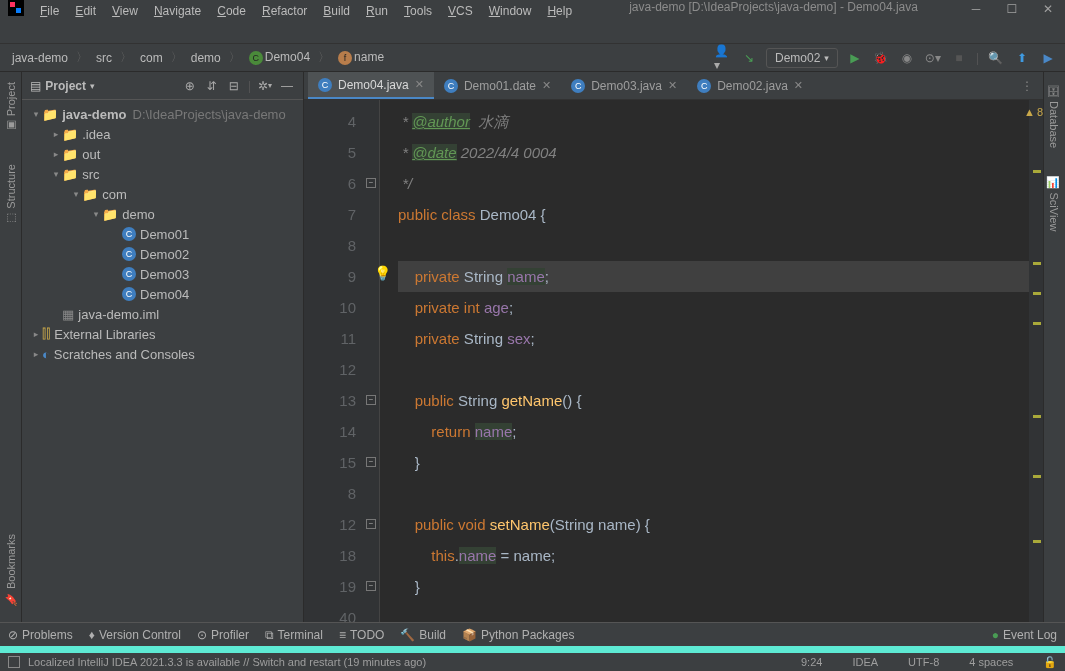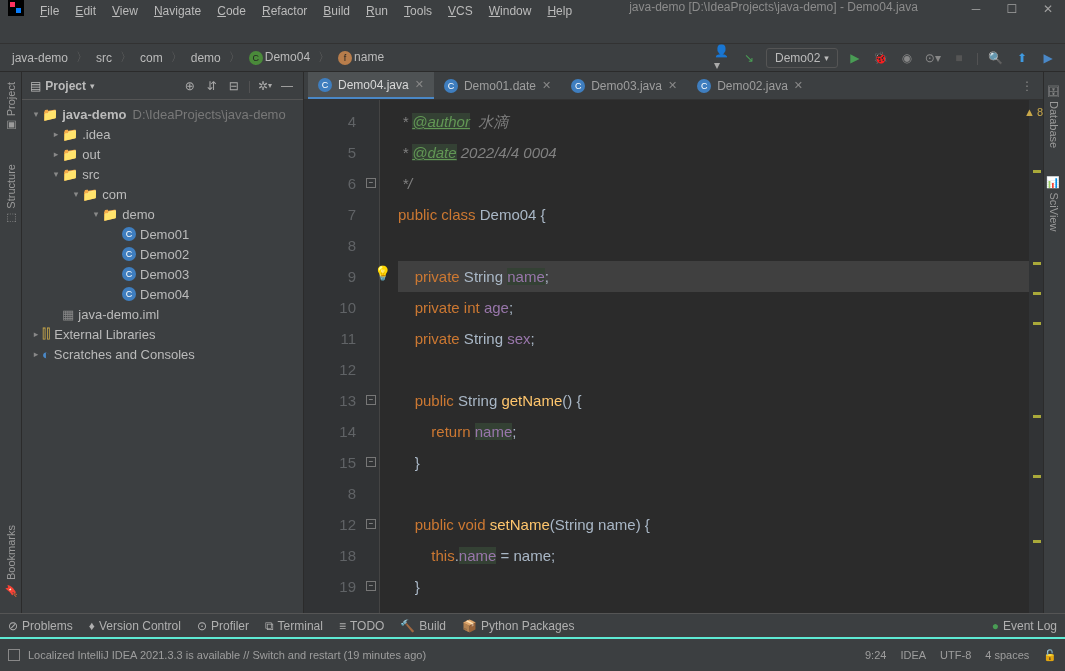--- a/index.html
+++ b/index.html
@@ -60,22 +60,22 @@
 .fn{color:#ffc66d;}
 .bulb{position:absolute;left:70px;top:165px;color:#f0a732;font-size:14px;}
 .mark-col{width:14px;background:#313335;position:relative;}
 .mark-col .warn{position:absolute;top:6px;right:0;color:#c9a84a;font-size:11px;display:flex;align-items:center;gap:2px;}
 .mark-col .mark{position:absolute;right:2px;width:8px;height:3px;}
 .right-tool { width:22px; background:#3c3f41; border-left:1px solid #2b2b2b; display:flex;flex-direction:column;align-items:center;padding-top:6px;gap:16px;}
 .right-tool .vtab { writing-mode:vertical-rl; font-size:11px; padding:6px 2px; cursor:pointer; color:#9b9b9b;}
 .bottom-bar { height:24px; background:#3c3f41; border-top:1px solid #555; display:flex; align-items:center; padding:0 8px; gap:16px; font-size:12px;}
 .bottom-bar .btn{display:flex;align-items:center;gap:4px;cursor:pointer;color:#b0b0b0;}
 .bottom-bar .right{margin-left:auto;display:flex;align-items:center;gap:6px;}
-.status-bar { height:22px; background:#3c3f41; border-top:2px solid #5eead4; display:flex; align-items:center; padding:16px 8px; font-size:11px; color:#9e9e9e;}
-.status-bar .right{margin-left:auto;display:flex;gap:14px;align-items:center;}
+.status-bar { height:22px; background:#3c3f41; border-top:7px solid #5eead4; display:flex; align-items:center; padding:9px 8px; font-size:11px; color:#9e9e9e;}
+.status-bar .right{margin-left:auto;display:flex;gap:30px;align-items:center;}
 .sq{width:12px;height:12px;border:1px solid #888;display:inline-block;}
 .play{color:#499c54;}
 .bug{color:#499c54;}
 .stop{color:#555;}
 .blue-up{color:#3f9ae0;}
 .lock{color:#c9a84a;}
 </style>
 </head>
 <body>
 

